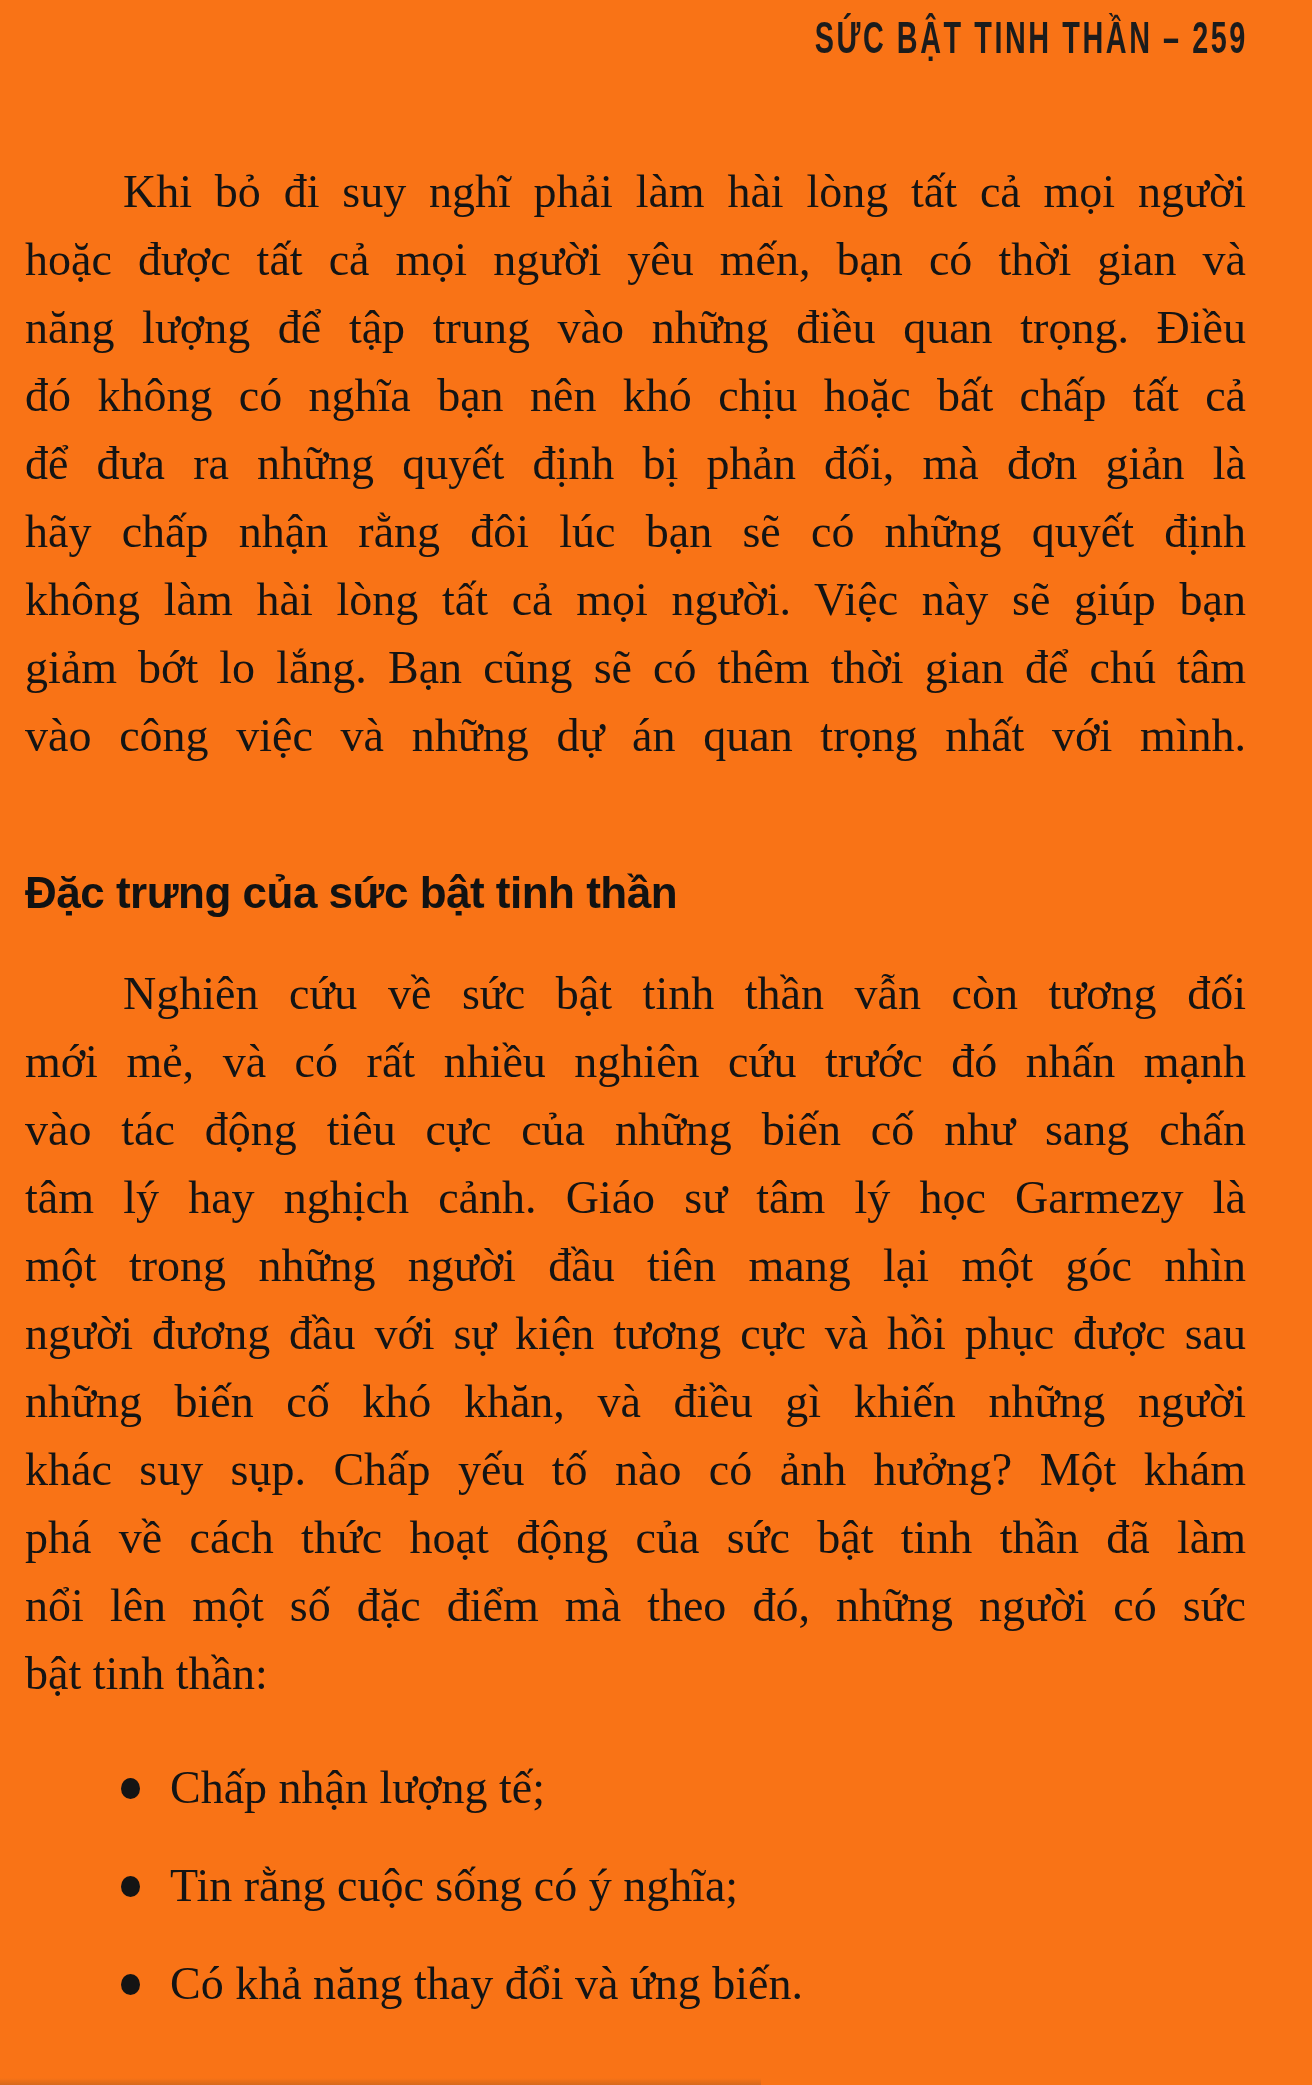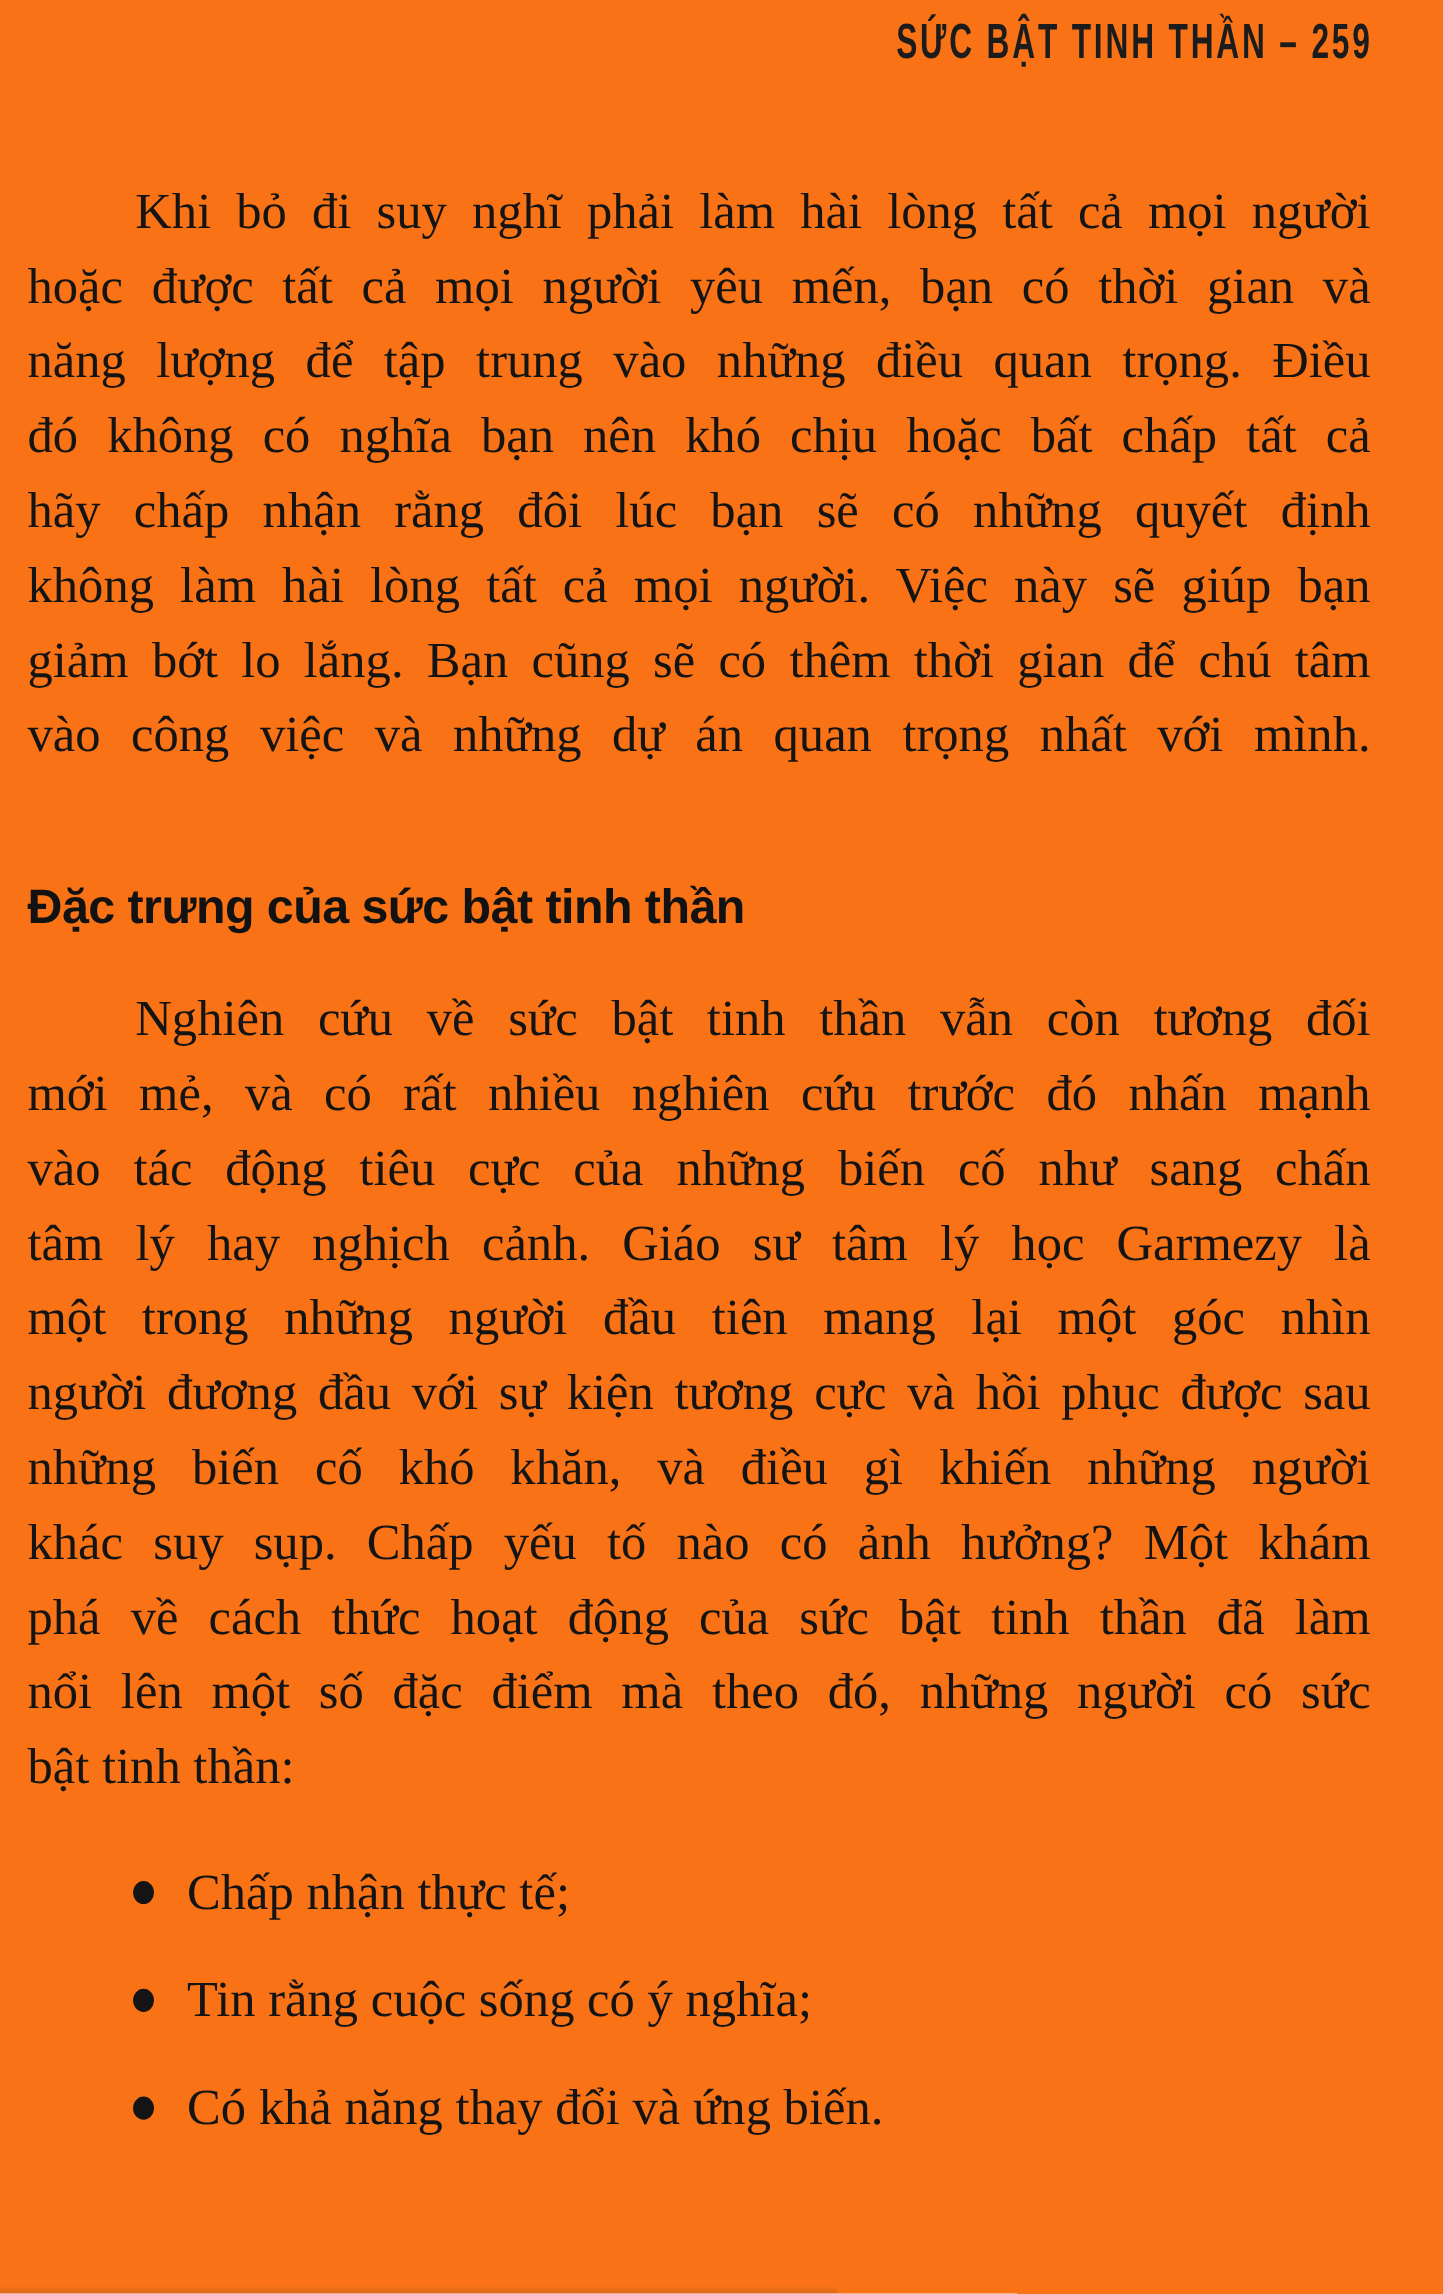--- a/index.html
+++ b/index.html
@@ -82,20 +82,21 @@
     <span class="squeeze">SỨC BẬT TINH THẦN – 259</span>
   </div>
 
   <div class="content">
 
     <div class="para">
         <div class="line just indent">Khi bỏ đi suy nghĩ phải làm hài lòng tất cả mọi người</div>
         <div class="line just">hoặc được tất cả mọi người yêu mến, bạn có thời gian và</div>
         <div class="line just">năng lượng để tập trung vào những điều quan trọng. Điều</div>
         <div class="line just">đó không có nghĩa bạn nên khó chịu hoặc bất chấp tất cả</div>
+        <div class="line just">để đưa ra những quyết định bị phản đối, mà đơn giản là</div>
         <div class="line just">hãy chấp nhận rằng đôi lúc bạn sẽ có những quyết định</div>
         <div class="line just">không làm hài lòng tất cả mọi người. Việc này sẽ giúp bạn</div>
         <div class="line just">giảm bớt lo lắng. Bạn cũng sẽ có thêm thời gian để chú tâm</div>
         <div class="line just">vào công việc và những dự án quan trọng nhất với mình.</div>
       </div>
 
     <h2 class="section-heading">Đặc trưng của sức bật tinh thần</h2>
 
     <div class="para">
         <div class="line just indent">Nghiên cứu về sức bật tinh thần vẫn còn tương đối</div>
@@ -105,21 +106,21 @@
         <div class="line just">một trong những người đầu tiên mang lại một góc nhìn</div>
         <div class="line just">người đương đầu với sự kiện tương cực và hồi phục được sau</div>
         <div class="line just">những biến cố khó khăn, và điều gì khiến những người</div>
         <div class="line just">khác suy sụp. Chấp yếu tố nào có ảnh hưởng? Một khám</div>
         <div class="line just">phá về cách thức hoạt động của sức bật tinh thần đã làm</div>
         <div class="line just">nổi lên một số đặc điểm mà theo đó, những người có sức</div>
         <div class="line last">bật tinh thần:</div>
       </div>
 
     <ul class="bullets">
-        <li><span class="bullet-dot"></span><span>Chấp nhận thực tế;</span></li>
+        <li><span class="bullet-dot"></span><span>Chấp nhận lượng tế;</span></li>
         <li><span class="bullet-dot"></span><span>Tin rằng cuộc sống có ý nghĩa;</span></li>
         <li><span class="bullet-dot"></span><span>Có khả năng thay đổi và ứng biến.</span></li>
       </ul>
 
   </div>
 
   <div class="scan-edge"></div>
 </div>
 
 </body></html>

